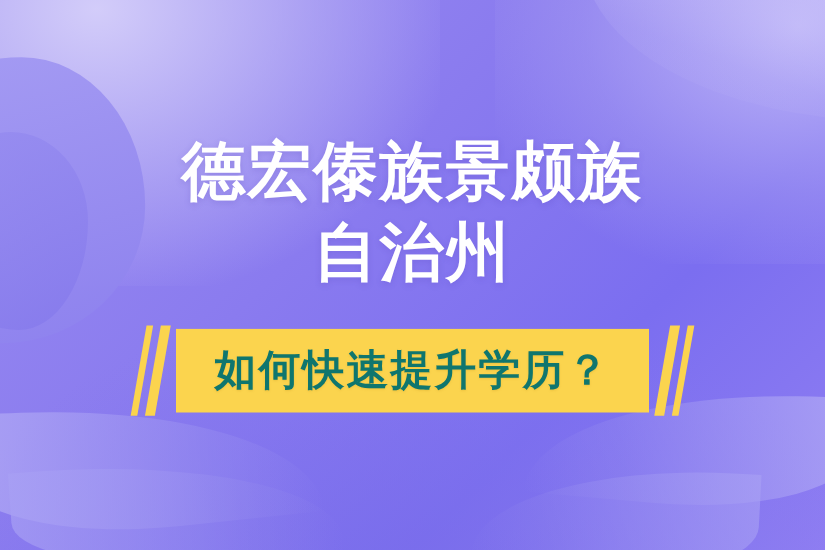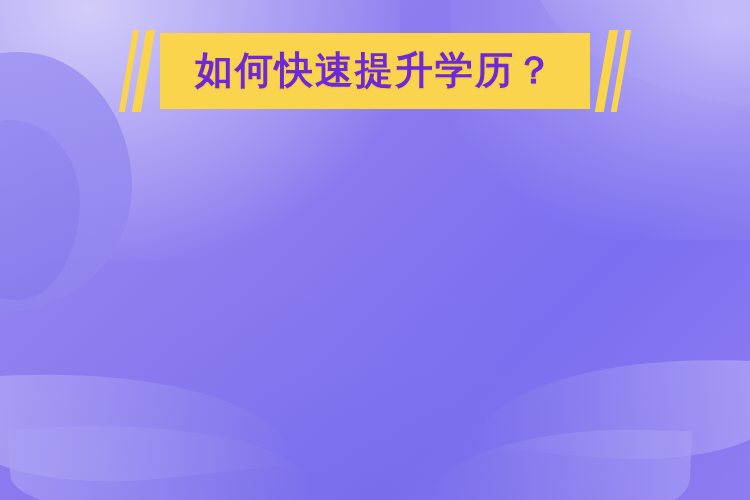--- a/index.html
+++ b/index.html
@@ -177,21 +177,21 @@
   .subhead-box {
     background: #fbd44e;
     padding: 14px 26px 16px 26px;
     display: flex;
     align-items: center;
     justify-content: center;
     min-width: 430px;
     box-sizing: border-box;
   }
   .subhead-text {
-    color: #6d28d9;
+    color: #0f766e;
     font-size: 38px;
     line-height: 46px;
     font-weight: bold;
     letter-spacing: 2px;
     white-space: nowrap;
     font-family: "DejaVu Sans", "Liberation Sans", sans-serif;
     text-shadow: 0 1px 2px rgba(190,140,20,0.25);
   }
 </style>
 </head>
@@ -206,20 +206,24 @@
   <div class="swoosh-top-right"></div>
   <div class="blob-left"></div>
   <div class="blob-left-2"></div>
   <div class="swoosh-a"></div>
   <div class="swoosh-b"></div>
   <div class="swoosh-c"></div>
   <div class="swoosh-d"></div>
 
   <div class="content">
 
+    <div class="headline">
+      <span class="line">德宏傣族景颇族</span>
+      <span class="line">自治州</span>
+    </div>
 
     <div class="subhead-wrap">
       <div class="bars">
         <div class="bar thin"></div>
         <div class="bar"></div>
       </div>
       <div class="subhead-box">
         <span class="subhead-text">如何快速提升学历？</span>
       </div>
       <div class="bars">

